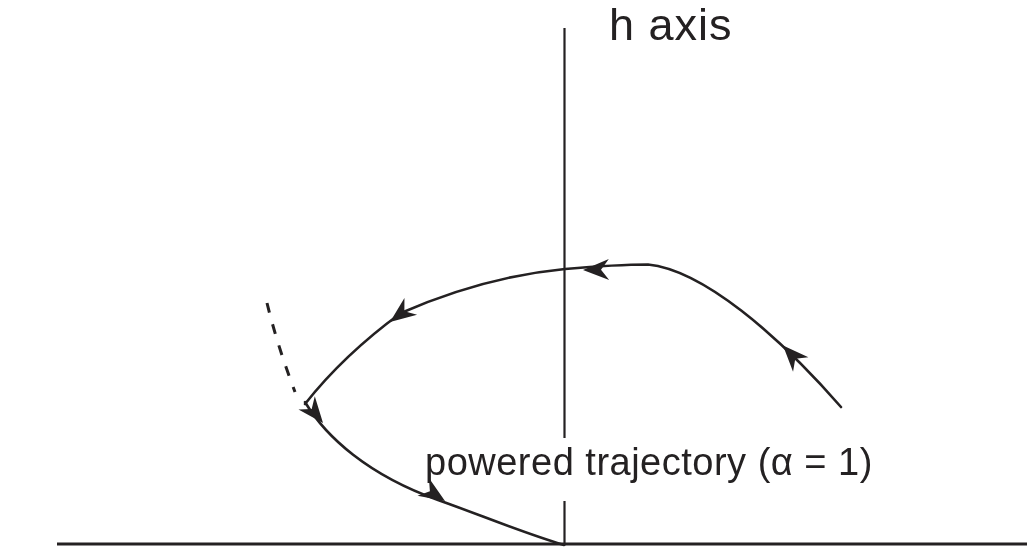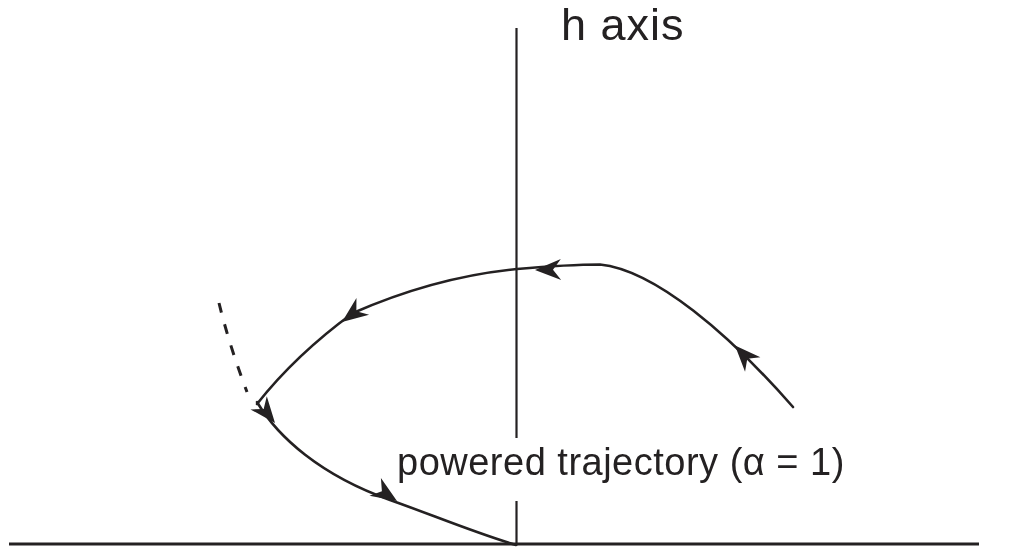--- a/index.html
+++ b/index.html
@@ -5,20 +5,21 @@
   :root { --ink: #242122; --bg: #ffffff; }
   * { margin: 0; padding: 0; box-sizing: border-box; }
   html, body { background: #fff; }
   .canvas {
     position: relative;
     width: 979px;
     height: 556px;
     background: var(--bg, #ffffff);
     overflow: hidden;
     font-family: "Liberation Sans", sans-serif;
+    margin-left: 48px;
   }
   .diagram-svg {
     position: absolute;
     left: 0; top: 0;
     width: 1034px;
     height: 556px;
     display: block;
   }
   .axis-line   { stroke: var(--ink); fill: none; }
   .curve       { stroke: var(--ink); fill: none; stroke-width: 2.6px; stroke-linecap: round; }
@@ -26,21 +27,21 @@
   .arrowhead   { fill: var(--ink); stroke: none; }
   .label {
     position: absolute;
     color: var(--ink);
     line-height: 1.2;
     white-space: nowrap;
     letter-spacing: 0.5px;
   }
   .label-h-axis   { left: 561px; top: -2px;  font-size: 45px; letter-spacing: 1px; }
   .label-freefall { left: 607px; top: 232px; font-size: 38px; }
-  .label-powered  { left: 397px; top: 440px; font-size: 38px; }
+  .label-powered  { left: 377px; top: 440px; font-size: 38px; }
 </style>
 </head>
 <body>
 
 <div class="canvas">
 
   <svg class="diagram-svg" viewBox="0 0 1034 556" xmlns="http://www.w3.org/2000/svg">
 
     <line class="axis-line" x1="516.5" y1="28" x2="516.5" y2="438" stroke-width="2.2"></line>
     <line class="axis-line" x1="516.5" y1="501" x2="516.5" y2="545.5" stroke-width="2.2"></line>

